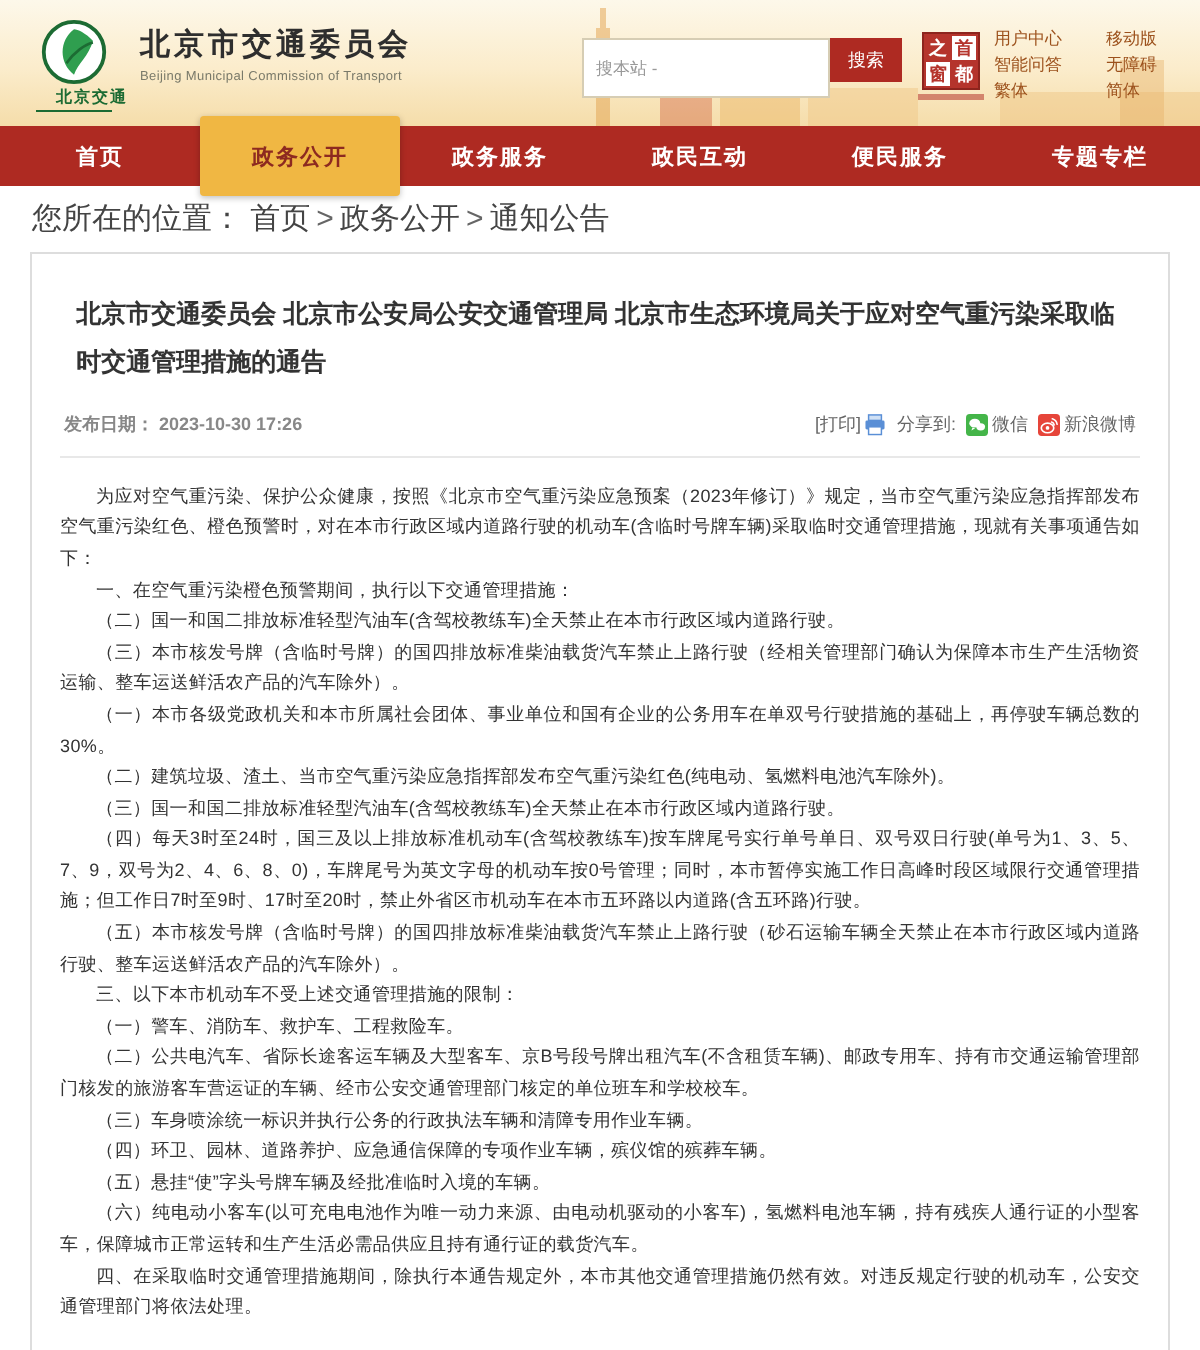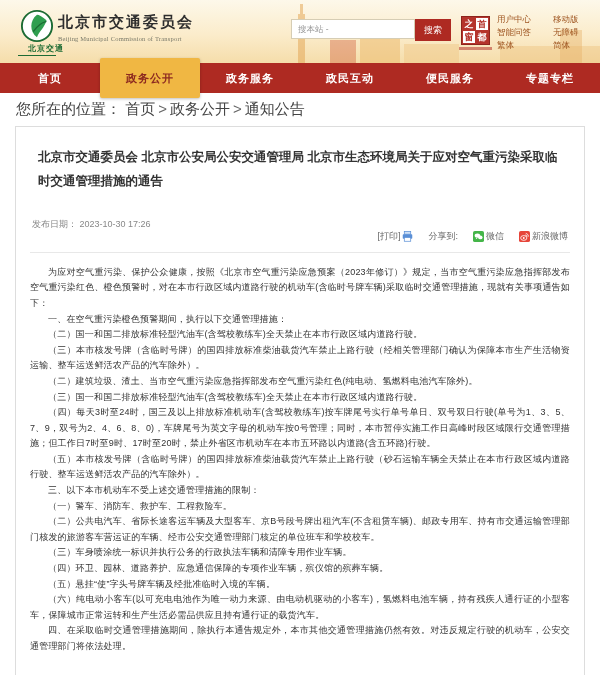--- a/index.html
+++ b/index.html
@@ -16,26 +16,26 @@
   .d-b2 { left:360px; top:32px; width:40px; height:31px; background:rgba(236,188,112,.55); }
   .d-b3 { left:404px; top:44px; width:55px; height:19px; background:rgba(240,200,135,.5); }
   .d-b4 { left:500px; top:46px; width:100px; height:17px; background:rgba(238,196,128,.45); }
   .d-b5 { left:560px; top:30px; width:22px; height:33px; background:rgba(230,175,100,.4); }
 
   .logo-group { position:absolute; z-index:1; left:16px; top:9px; display:flex; align-items:flex-start; }
   .emblem { width:42px; text-align:center; }
   .emblem svg { width:34px; height:34px; display:block; margin:0 auto; }
   .emblem-cn { font-size:8px; font-weight:bold; color:#1c6b33; letter-spacing:1px; white-space:nowrap;margin-left:12px; }
   .emblem-line { height:1px; background:#1c6b33; margin:1px 2px 0; }
-  .site-title { margin-left:0; padding-top:4px;font-family:Liberation Serif, serif; }
+  .site-title { margin-left:12px; padding-top:4px; }
   .site-name { font-size:15px; font-weight:bold; color:#2e2e2e; letter-spacing:2px; }
   .site-name-en { font-size:6.5px; color:#7a7a6a; margin-top:3px; letter-spacing:.2px; }
 
   .search-group { position:absolute; z-index:1; left:291px; top:19px; display:flex; }
-  .search-input { width:124px; height:20px; border:1px solid #d6cdb4; background:#fff; font-size:8.5px; color:#555; padding:0 6px; outline:none; }
+  .search-input { width:124px; height:30px; border:1px solid #d6cdb4; background:#fff; font-size:8.5px; color:#555; padding:0 6px; outline:none; }
   .search-input::placeholder { color:#999; }
   .search-btn { width:36px; height:22px; background:#ae2a22; color:#fff; border:none; font-size:9px; cursor:pointer; }
 
   .seal { position:absolute; z-index:1; left:461px; top:16px; width:29px; height:29px; background:#b5342c; border:1px solid #8d241d; display:grid; grid-template-columns:1fr 1fr; grid-template-rows:1fr 1fr; gap:1px; padding:1px; }
   .seal span { background:#b5342c; color:#fff; font-size:9px; line-height:12px; text-align:center; font-weight:bold; }
   .seal span:nth-child(2), .seal span:nth-child(3) { background:#fff; color:#b5342c; }
   .seal-caption { position:absolute; z-index:1; left:459px; top:47px; width:33px; height:3px; background:rgba(181,52,44,.55); }
 
   .quick-links { position:absolute; z-index:1; left:497px; top:13px; display:flex; gap:22px; }
   .quick-links ul { list-style:none; }
@@ -49,22 +49,22 @@
   
   .breadcrumb { padding:7px 16px 5px; font-size:15px; color:#444; background:#fff; }
   .breadcrumb a { color:#444; text-decoration:none; }
   .crumb .sep { margin:0 3px; color:#666; }
   .crumb:last-child .sep { display:none; }
 
   
   .panel { position:relative; margin:2px 15px 0; border:1px solid #ddd; background:#fff; padding:16px 14px 30px; min-height:556px; }
   .doc-title { font-size:12.5px; font-weight:bold; color:#333; text-align:left; line-height:1.95; max-width:97%; margin:2px auto 12px; }
   .meta-row { display:flex; justify-content:space-between; align-items:center; font-size:9px; color:#888; padding:0 2px; }
-  .meta-left { color:#888; }
-  .meta-right { display:flex; align-items:center; gap:15px; color:#666;margin-top:24px; }
+  .meta-left { color:#888;font-weight:bold; }
+  .meta-right { display:flex; align-items:center; gap:5px; color:#666; }
   .meta-right a { color:#666; text-decoration:none; display:inline-flex; align-items:center; gap:2px; }
   .icon-svg { width:11px; height:11px; display:inline-block; vertical-align:middle; }
   .doc-divider { border:none; border-top:1px solid #e8e8e8; margin:9px 0 12px; }
   .doc-body p { font-size:9px; color:#333; line-height:15.6px; text-indent:2em; text-align:justify; letter-spacing:.2px; }
 </style>
 </head>
 <body>
 
 <div class="page">
 
@@ -191,20 +191,21 @@
     </div>
 
     <hr class="doc-divider">
 
     <div class="doc-body">
 
     <p>为应对空气重污染、保护公众健康，按照《北京市空气重污染应急预案（2023年修订）》规定，当市空气重污染应急指挥部发布空气重污染红色、橙色预警时，对在本市行政区域内道路行驶的机动车(含临时号牌车辆)采取临时交通管理措施，现就有关事项通告如下：</p>
         <p>一、在空气重污染橙色预警期间，执行以下交通管理措施：</p>
         <p>（二）国一和国二排放标准轻型汽油车(含驾校教练车)全天禁止在本市行政区域内道路行驶。</p>
         <p>（三）本市核发号牌（含临时号牌）的国四排放标准柴油载货汽车禁止上路行驶（经相关管理部门确认为保障本市生产生活物资运输、整车运送鲜活农产品的汽车除外）。</p>
+        <p>（一）本市各级党政机关和本市所属社会团体、事业单位和国有企业的公务用车在单双号行驶措施的基础上，再停驶车辆总数的30%。</p>
         <p>（二）建筑垃圾、渣土、当市空气重污染应急指挥部发布空气重污染红色(纯电动、氢燃料电池汽车除外)。</p>
         <p>（三）国一和国二排放标准轻型汽油车(含驾校教练车)全天禁止在本市行政区域内道路行驶。</p>
         <p>（四）每天3时至24时，国三及以上排放标准机动车(含驾校教练车)按车牌尾号实行单号单日、双号双日行驶(单号为1、3、5、7、9，双号为2、4、6、8、0)，车牌尾号为英文字母的机动车按0号管理；同时，本市暂停实施工作日高峰时段区域限行交通管理措施；但工作日7时至9时、17时至20时，禁止外省区市机动车在本市五环路以内道路(含五环路)行驶。</p>
         <p>（五）本市核发号牌（含临时号牌）的国四排放标准柴油载货汽车禁止上路行驶（砂石运输车辆全天禁止在本市行政区域内道路行驶、整车运送鲜活农产品的汽车除外）。</p>
         <p>三、以下本市机动车不受上述交通管理措施的限制：</p>
         <p>（一）警车、消防车、救护车、工程救险车。</p>
         <p>（二）公共电汽车、省际长途客运车辆及大型客车、京B号段号牌出租汽车(不含租赁车辆)、邮政专用车、持有市交通运输管理部门核发的旅游客车营运证的车辆、经市公安交通管理部门核定的单位班车和学校校车。</p>
         <p>（三）车身喷涂统一标识并执行公务的行政执法车辆和清障专用作业车辆。</p>
         <p>（四）环卫、园林、道路养护、应急通信保障的专项作业车辆，殡仪馆的殡葬车辆。</p>
         <p>（五）悬挂“使”字头号牌车辆及经批准临时入境的车辆。</p>

